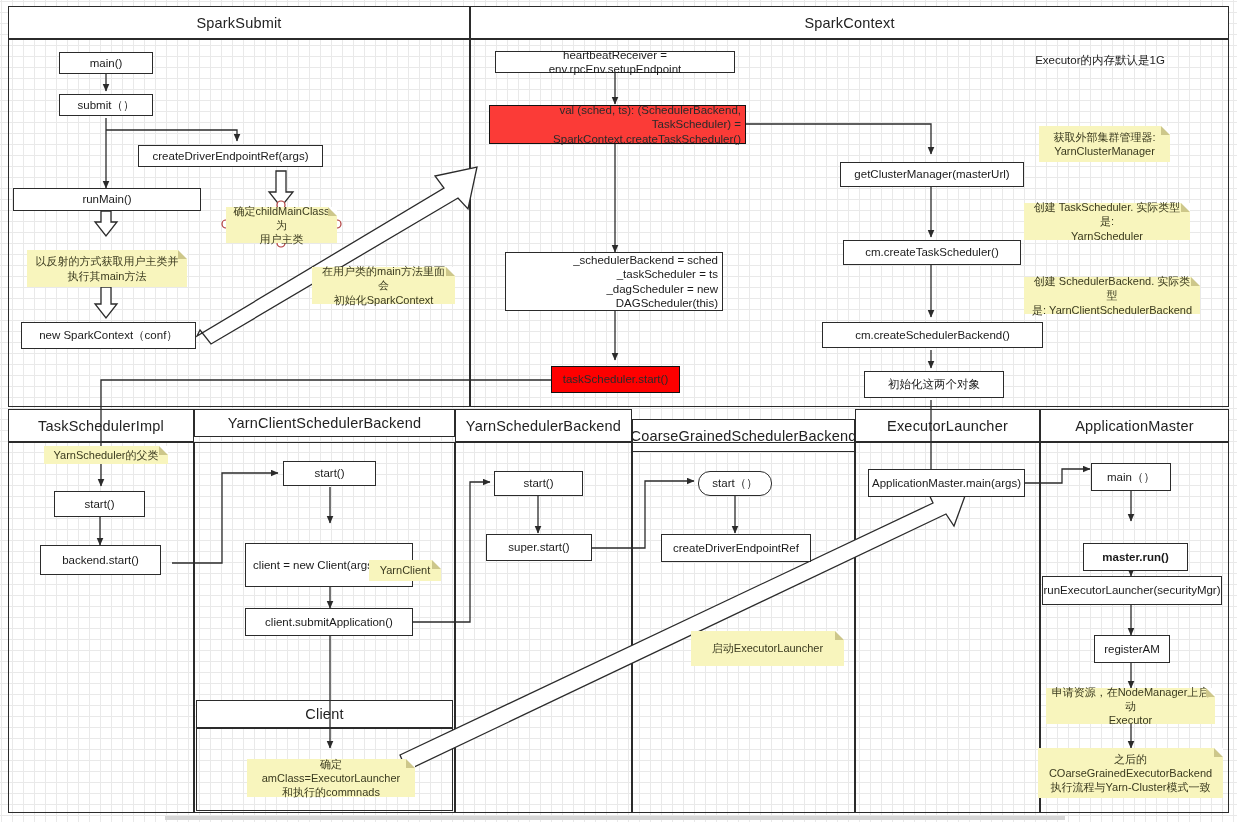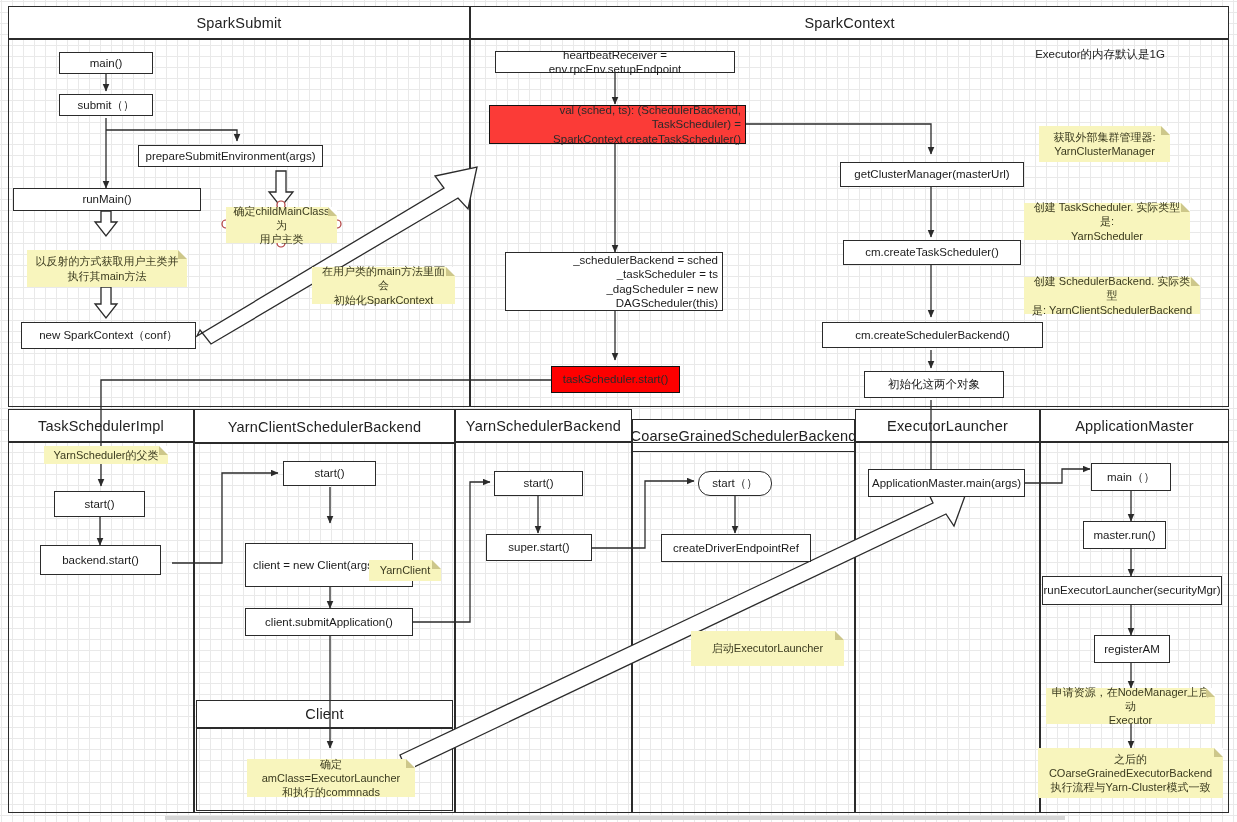--- a/index.html
+++ b/index.html
@@ -62,21 +62,21 @@
     display:flex;align-items:center;justify-content:center;
     text-align:center;
     padding:2px 5px;
     white-space:pre-line;
   }
   .note::after{
     content:"";position:absolute;right:0;top:0;
     border-width:0 9px 9px 0;border-style:solid;
     border-color:#cdc78a #ffffff #cdc78a #cdc78a;
   }
-  .note.plain{background:transparent;color:#222;font-size:11.5px;}
+  .note.plain{background:transparent;color:#222;font-size:11.5px;margin-top:6px;}
   .note.plain::after{display:none;}
 
   
   svg.wires{position:absolute;left:0;top:0;width:1237px;height:822px;overflow:visible;pointer-events:none;}
   .ln{stroke:#2b2b2b;stroke-width:1.3;fill:none;}
   .hollow{stroke:#2b2b2b;stroke-width:1.3;fill:#ffffff;}
   .dot{stroke:#b03a3a;stroke-width:1.2;fill:#ffffff;}
 
   #shadow-strip{
     position:absolute;left:165px;top:816px;width:900px;height:4px;
@@ -96,21 +96,21 @@
   <div class="lane-head" style="left:470px;top:6px;width:759px;height:33px;">
     <span>SparkContext</span>
   </div>
   <div class="lane" style="left:470px;top:39px;width:759px;height:368px;"></div>
 
   <div class="lane-head" style="left:8px;top:409px;width:186px;height:33px;">
     <span>TaskSchedulerImpl</span>
   </div>
   <div class="lane" style="left:8px;top:442px;width:186px;height:371px;"></div>
 
-  <div class="lane-head" style="left:194px;top:409px;width:261px;height:35px;">
+  <div class="lane-head" style="left:194px;top:409px;width:261px;height:28px;">
     <span>YarnClientSchedulerBackend</span>
   </div>
   <div class="lane" style="left:194px;top:442px;width:261px;height:371px;"></div>
 
   <div class="lane-head" style="left:196px;top:700px;width:257px;height:28px;">
     <span>Client</span>
   </div>
   <div class="lane" style="left:196px;top:728px;width:257px;height:83px;"></div>
 
   <div class="lane-head" style="left:455px;top:409px;width:177px;height:33px;">
@@ -192,21 +192,21 @@
 
     <path class="ln" d="M1131,491 L1131,521" marker-end="url(#ah)"></path>
     <path class="ln" d="M1131,549 L1131,576" marker-end="url(#ah)"></path>
     <path class="ln" d="M1131,605 L1131,635" marker-end="url(#ah)"></path>
     <path class="ln" d="M1131,663 L1131,688" marker-end="url(#ah)"></path>
     <path class="ln" d="M1131,724 L1131,748" marker-end="url(#ah)"></path>
   </svg>
 
   <div class="box" style="left:59px;top:52px;width:94px;height:22px;">main()</div>
   <div class="box" style="left:59px;top:94px;width:94px;height:22px;">submit（）</div>
-  <div class="box" style="left:138px;top:145px;width:185px;height:22px;">prepareSubmitEnvironment(args)</div>
+  <div class="box" style="left:138px;top:145px;width:185px;height:22px;">createDriverEndpointRef(args)</div>
   <div class="box" style="left:13px;top:188px;width:188px;height:23px;">runMain()</div>
   <div class="box" style="left:21px;top:322px;width:175px;height:27px;">new SparkContext（conf）</div>
 
   <div class="note" style="left:226px;top:207px;width:111px;height:36px;">确定childMainClass为
 用户主类</div>
   <div class="note" style="left:27px;top:250px;width:160px;height:37px;">以反射的方式获取用户主类并
 执行其main方法</div>
   <div class="note" style="left:312px;top:267px;width:143px;height:37px;">在用户类的main方法里面会
 初始化SparkContext</div>
 
@@ -245,21 +245,21 @@
   <div class="box" style="left:494px;top:471px;width:89px;height:25px;">start()</div>
   <div class="box" style="left:486px;top:534px;width:106px;height:27px;">super.start()</div>
 
   <div class="box" style="left:698px;top:471px;width:74px;height:25px;border-radius:12px;">start（）</div>
   <div class="box" style="left:661px;top:534px;width:150px;height:28px;">createDriverEndpointRef</div>
   <div class="note" style="left:691px;top:631px;width:153px;height:35px;">启动ExecutorLauncher</div>
 
   <div class="box" style="left:868px;top:469px;width:157px;height:28px;">ApplicationMaster.main(args)</div>
 
   <div class="box" style="left:1091px;top:463px;width:80px;height:28px;">main（）</div>
-  <div class="box" style="left:1083px;top:521px;width:83px;height:28px;">master.run()</div>
+  <div class="box" style="left:1083px;top:543px;width:105px;height:28px;font-weight:bold;">master.run()</div>
   <div class="box" style="left:1042px;top:576px;width:180px;height:29px;text-align:center;">runExecutorLauncher(securityMgr)</div>
   <div class="box" style="left:1094px;top:635px;width:76px;height:28px;">registerAM</div>
   <div class="note" style="left:1046px;top:688px;width:169px;height:36px;">申请资源，在NodeManager上启动
 Executor</div>
   <div class="note" style="left:1038px;top:748px;width:185px;height:50px;">之后的
 COarseGrainedExecutorBackend
 执行流程与Yarn-Cluster模式一致</div>
 
   <div id="shadow-strip"></div>
 </div>

